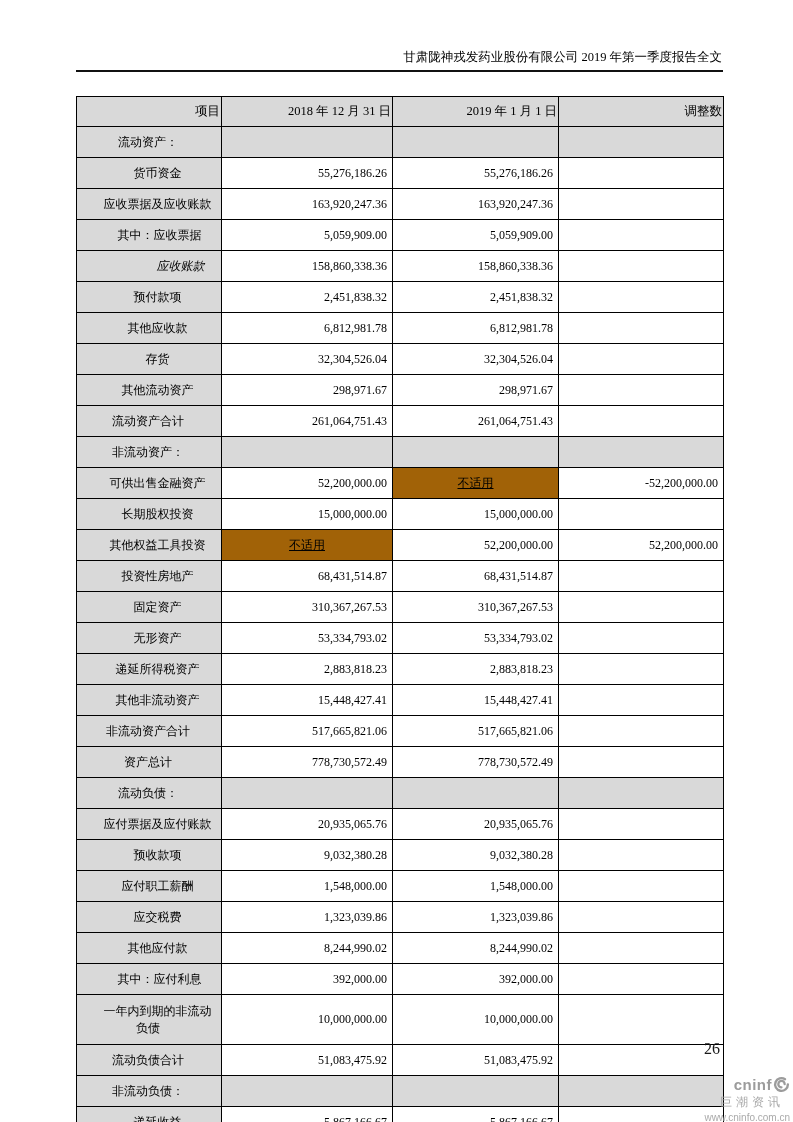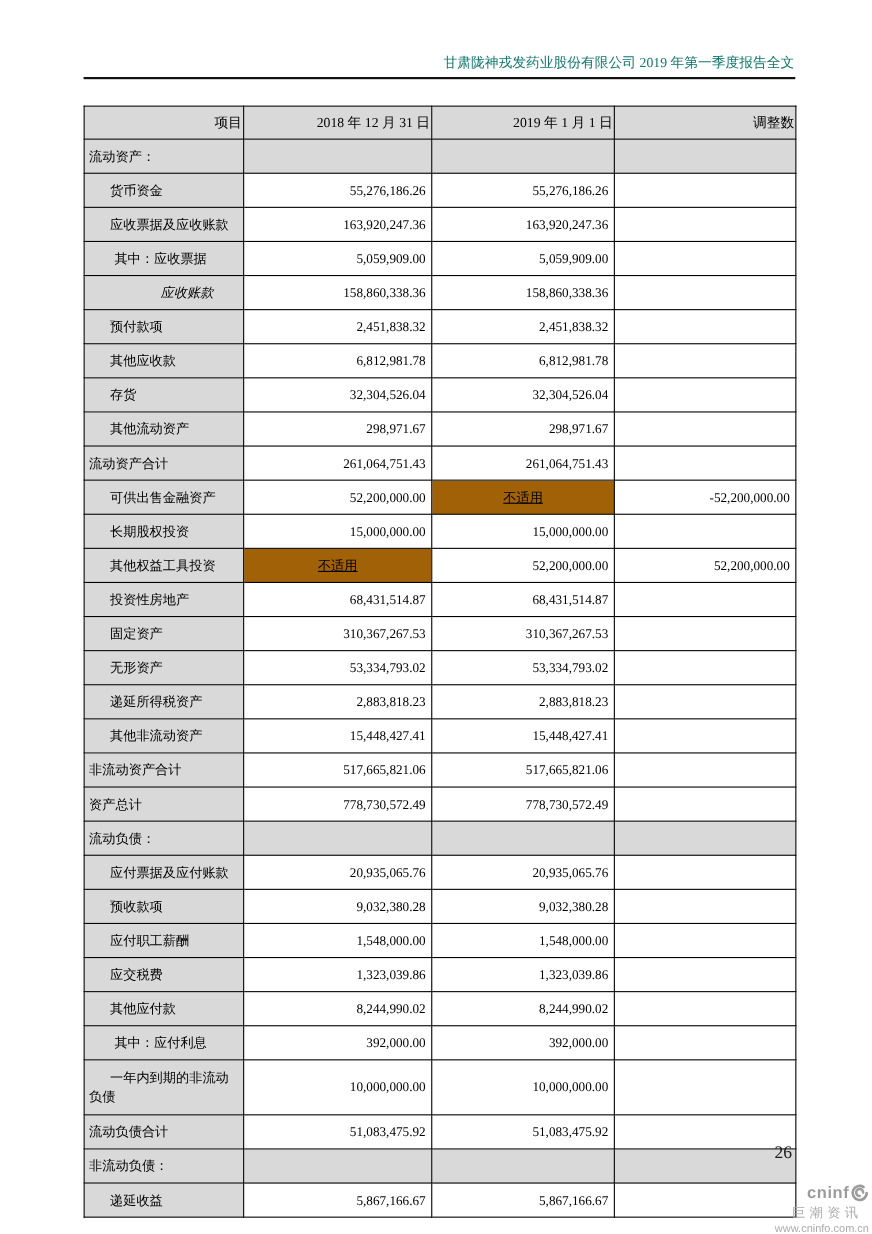--- a/index.html
+++ b/index.html
@@ -3,39 +3,39 @@
 <meta charset="utf-8">
 <style>
   html,body { margin:0; padding:0; background:#ffffff; }
   .page {
     position:relative; width:793px; height:1122px; background:#ffffff;
     font-family:"Liberation Serif","DejaVu Serif",serif; color:#000;
     overflow:hidden;
   }
   .doc-header {
     position:absolute; top:49px; right:71px;
-    font-size:12.5px; white-space:nowrap; color:#0f766e;
+    font-size:12.5px; white-space:nowrap; color:#000000;
   }
   .header-rule {
     position:absolute; top:70px; left:76px; width:647px;
     border-top:2px solid #111;
   }
   table.fin-table {
     position:absolute; top:96px; left:76px; width:647px;
     border-collapse:collapse; table-layout:fixed;
   }
   .fin-table th, .fin-table td {
     border:1px solid #000; vertical-align:middle;
     font-weight:normal; overflow:hidden;
   }
   .fin-table th {
     background:#d9d9d9; height:27px; font-size:12.5px; text-align:right;
   }
   .fin-table td { height:26px; font-size:12px; line-height:1.35; }
-  td.row-label { background:#d9d9d9; padding:2px 6px 2px 4px; text-align:left; }
+  td.row-label { background:#d9d9d9; padding:2px 6px 2px 4px; text-align:center; }
   td.row-label.t-item { text-indent:19px; }
   td.row-label.t-sub  { text-indent:23px; }
   td.row-label.t-sub2 { text-indent:65px;font-style:italic; }
   tr.section-row td { background:#d9d9d9; }
   td.num { text-align:right; padding:0 5px 0 2px; }
   td.na  { background:#a16207; text-align:center; padding:0 2px;text-decoration:underline; }
   tr.tall-row td { height:45px; }
   .page-number {
     position:absolute; top:1040px; right:73px; font-size:16px; color:#1a1a1a;
   }
@@ -136,20 +136,26 @@
           <td class="num">298,971.67</td>
           <td class="num">298,971.67</td>
           <td class="num"></td>
         </tr>
         <tr class="">
           <td class="row-label t-total">流动资产合计</td>
           <td class="num">261,064,751.43</td>
           <td class="num">261,064,751.43</td>
           <td class="num"></td>
         </tr>
+        <tr class="section-row">
+          <td class="row-label t-section">非流动资产：</td>
+          <td class="num"></td>
+          <td class="num"></td>
+          <td class="num"></td>
+        </tr>
         <tr class="">
           <td class="row-label t-item">可供出售金融资产</td>
           <td class="num">52,200,000.00</td>
           <td class="na">不适用</td>
           <td class="num">-52,200,000.00</td>
         </tr>
         <tr class="">
           <td class="row-label t-item">长期股权投资</td>
           <td class="num">15,000,000.00</td>
           <td class="num">15,000,000.00</td>

